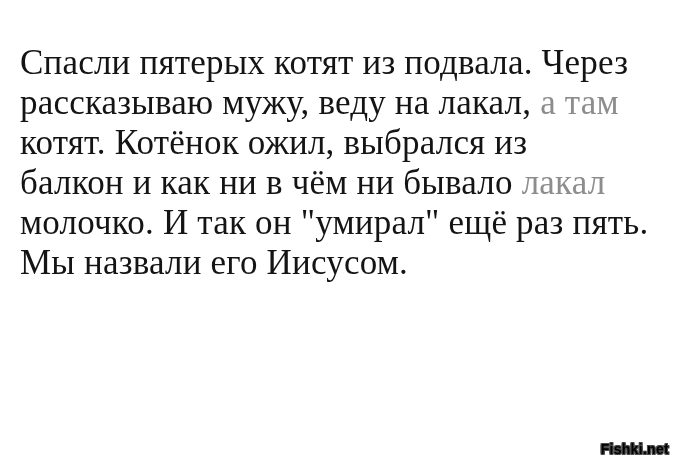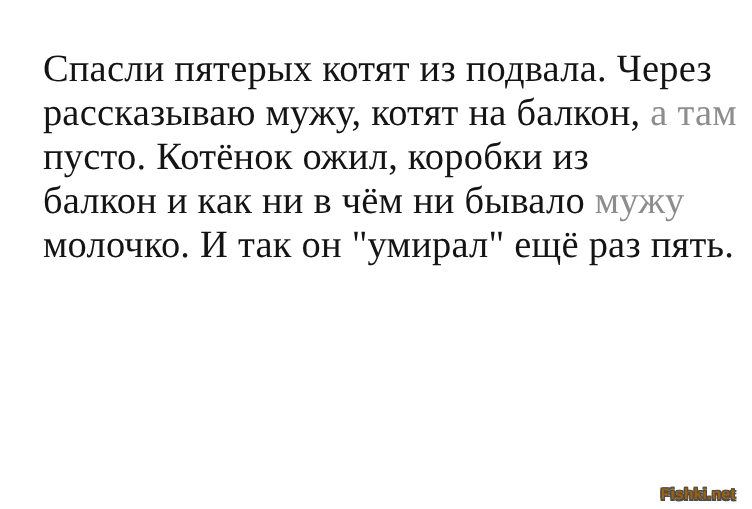--- a/index.html
+++ b/index.html
@@ -20,50 +20,50 @@
       top: 43px;
       left: 20px;
       right: 8px;
       color: var(--ink, #141414);
       font-size: 35px;
       line-height: 40px;
       letter-spacing: 0.2px;
     }
     .line {
       white-space: nowrap;
-      margin-left: 19px;
     }
     .faded {
       color: var(--faded, #8d8d8d);
     }
     .watermark {
       position: absolute;
       right: 15px;
       bottom: 6px;
       font-family: "Liberation Sans", "DejaVu Sans", sans-serif;
       font-size: 14px;
       font-weight: bold;
       letter-spacing: 0.3px;
-      color: #a16207;
+      color: #000000;
       text-shadow:
         -1px -1px 0 #4d4d4d,
          1px -1px 0 #4d4d4d,
         -1px  1px 0 #4d4d4d,
          1px  1px 0 #4d4d4d,
         -1px  0   0 #4d4d4d,
          1px  0   0 #4d4d4d,
          0   -1px 0 #4d4d4d,
          0    1px 0 #4d4d4d;
     }
   </style>
 </head>
 <body>
 
 <div class="page">
   <div class="story">
     <div class="line"><span>Спасли пятерых котят из подвала. Через</span></div>
-    <div class="line"><span>рассказываю мужу, котят на балкон, </span><span class="faded">а там</span></div>
-    <div class="line"><span>пусто. Котёнок ожил, коробки из</span></div>
-    <div class="line"><span>балкон и как ни в чём ни бывало </span><span class="faded">мужу</span></div>
+    <div class="line"><span>рассказываю мужу, веду на лакал, </span><span class="faded">а там</span></div>
+    <div class="line"><span>котят. Котёнок ожил, выбрался из</span></div>
+    <div class="line"><span>балкон и как ни в чём ни бывало </span><span class="faded">лакал</span></div>
     <div class="line"><span>молочко. И так он "умирал" ещё раз пять.</span></div>
+    <div class="line"><span>Мы назвали его Иисусом.</span></div>
   </div>
   <div class="watermark">Fishki.net</div>
 </div>
 
 </body></html>

